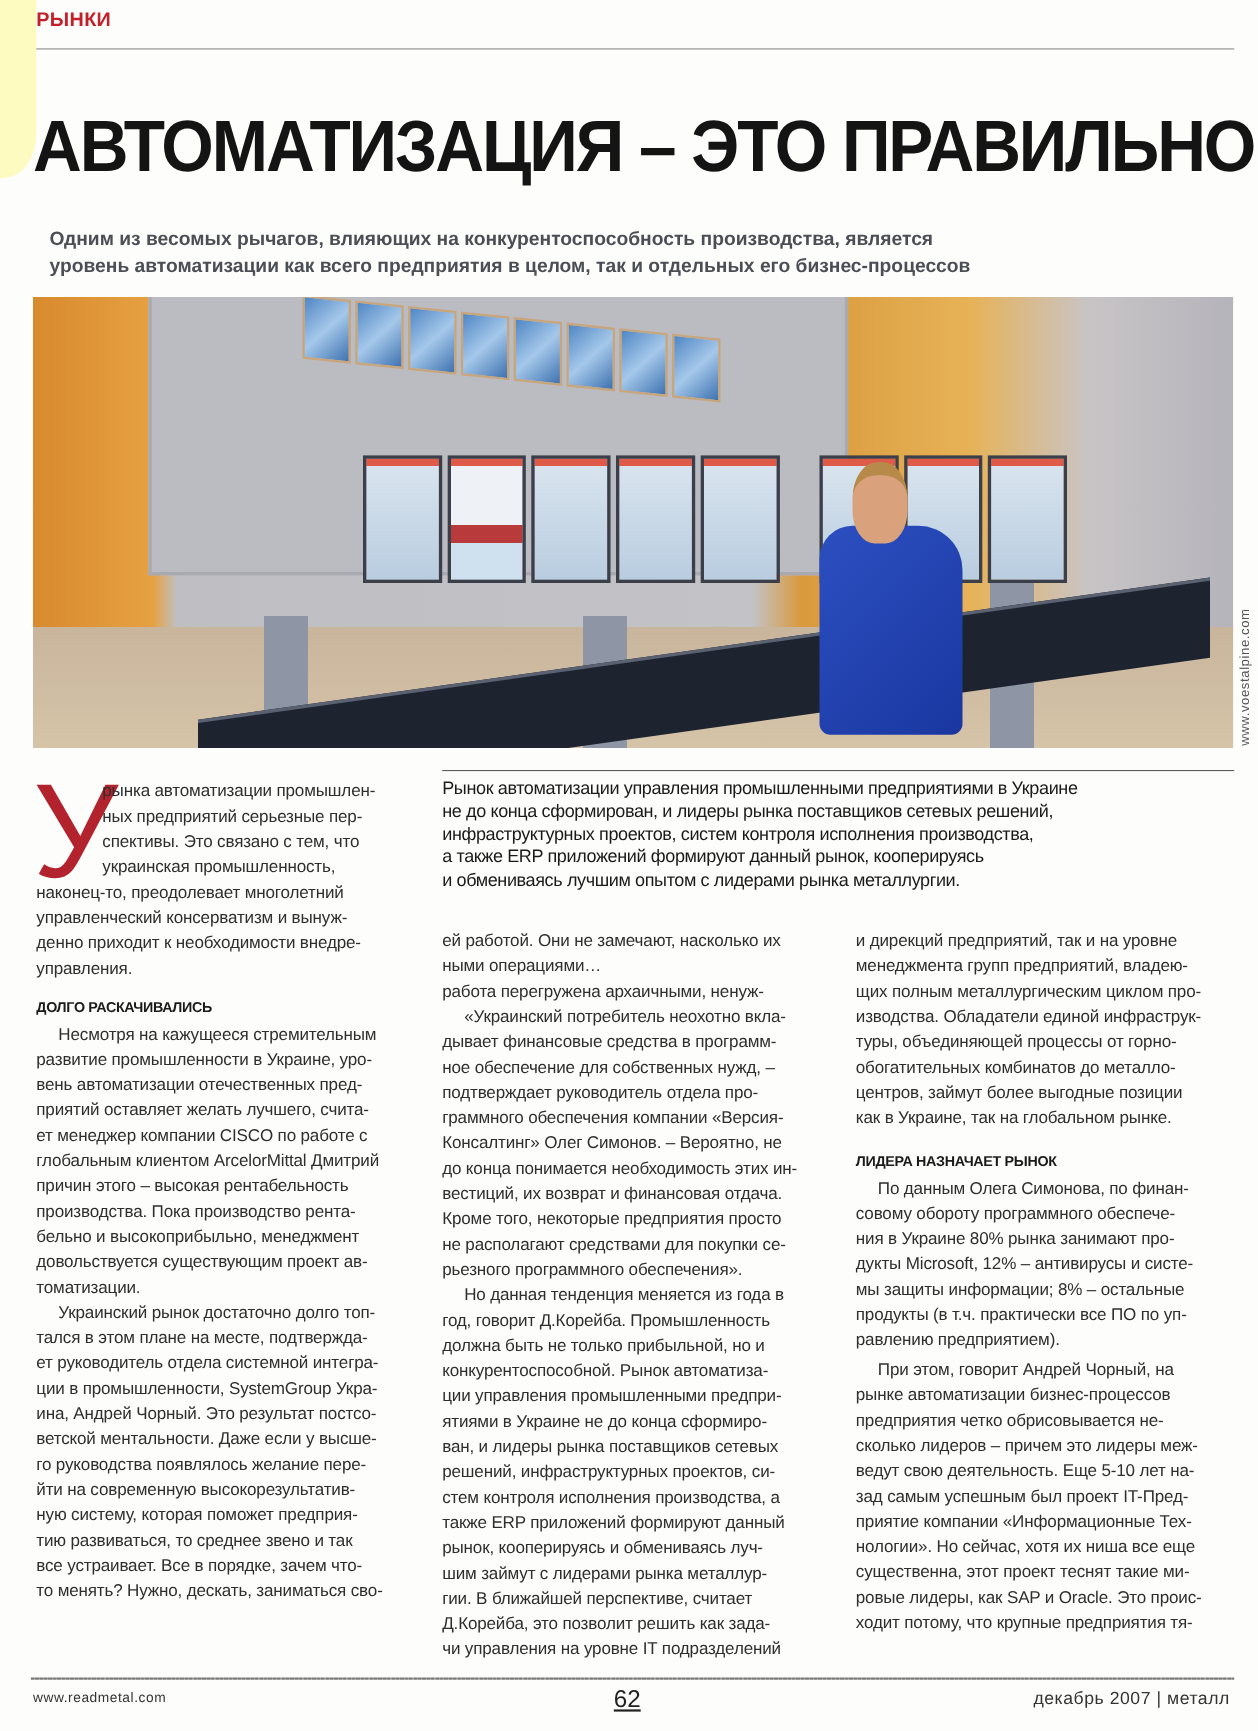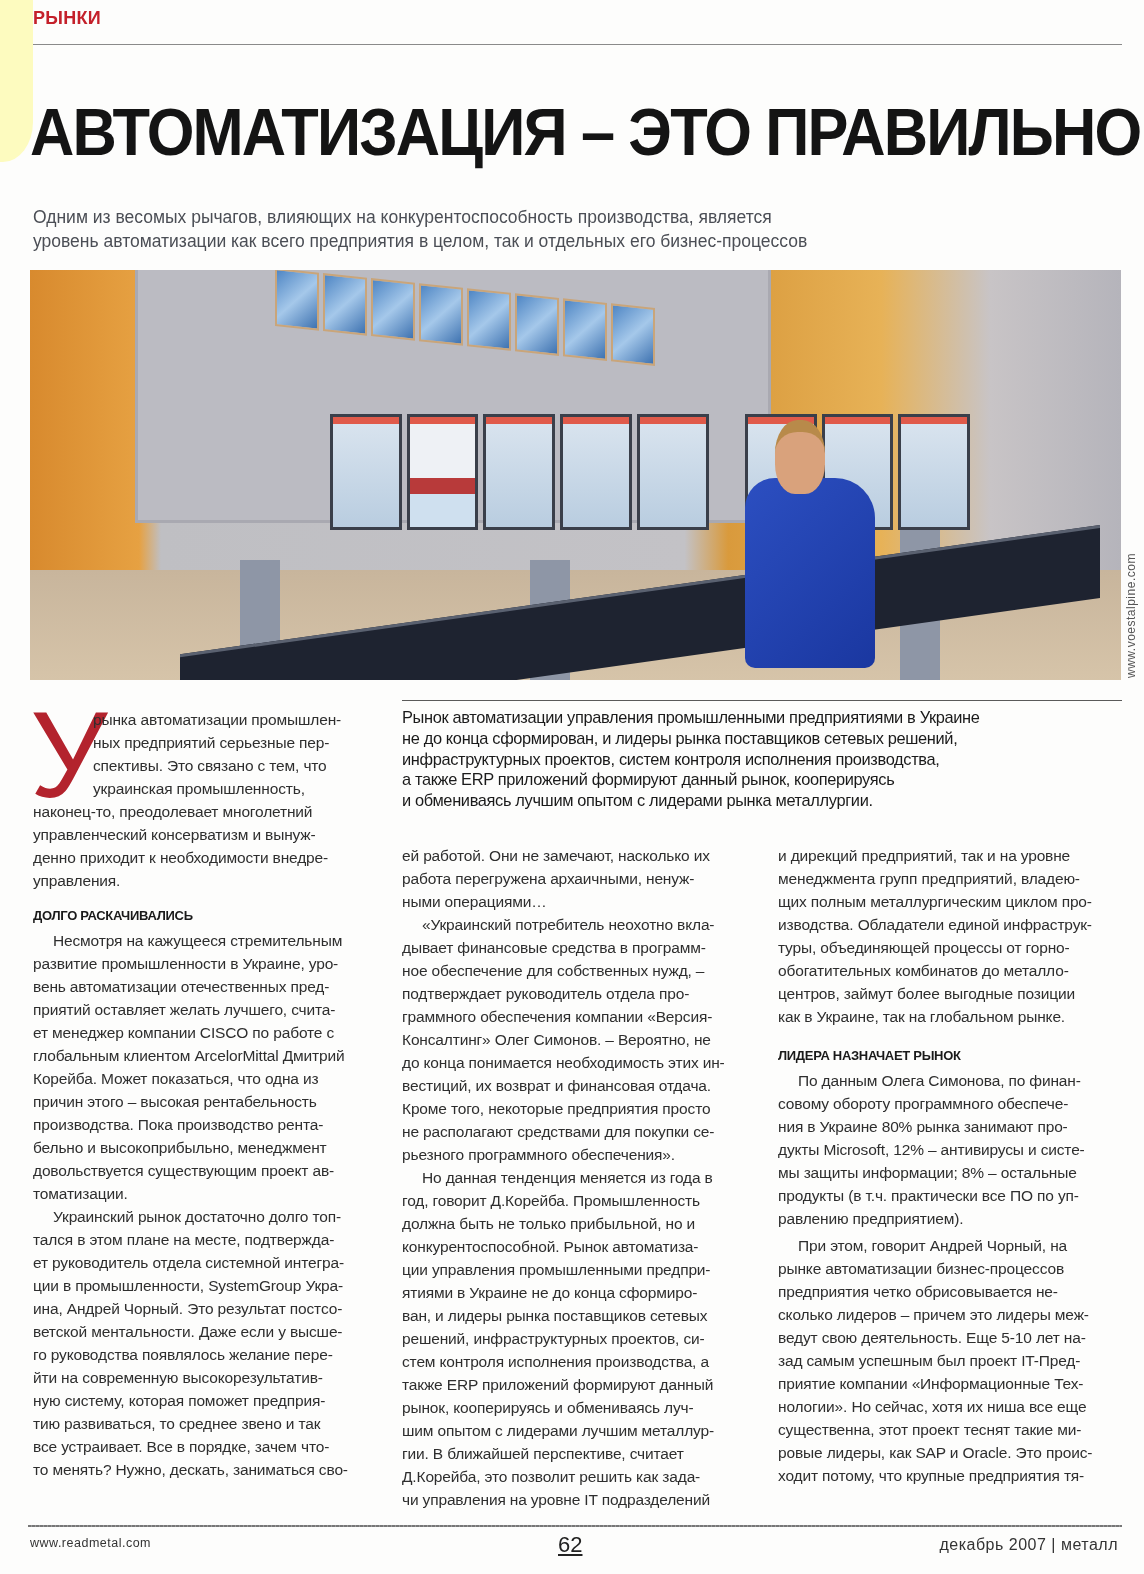--- a/index.html
+++ b/index.html
@@ -20,22 +20,22 @@
   }
   .top-rule { position: absolute; left: 33px; right: 22px; top: 44px; height: 1px; background: #8a8a8a; }
   .headline {
     position: absolute; left: 30px; top: 94px; margin: 0;
     font-family: "Liberation Sans", sans-serif; font-weight: bold;
     font-size: 66px; line-height: 76px; color: #141414;
     letter-spacing: -2px; transform: scaleX(0.93); transform-origin: left;
     white-space: nowrap;
   }
   .lead {
-    position: absolute; left: 33px; top: 205px; width: 1000px; margin: 0;
-    font-weight: normal; font-size: 17.5px; line-height: 24px; color: #4b4e55;
+    position: absolute; left: 45px; top: 205px; width: 1000px; margin: 0;
+    font-weight: bold; font-size: 17.5px; line-height: 24px; color: #4b4e55;
   }
   .lead span { display: block; white-space: nowrap; }
   .photo {
     position: absolute; left: 30px; top: 270px; width: 1091px; height: 410px;
     background: linear-gradient(90deg, #d88a2e 0%, #e6a142 10%, #bfbfc3 12%, #c3c2c6 60%, #d99a3c 64%, #e7b257 78%, #c8c4c6 88%, #b5b4bb 100%);
     overflow: hidden;
   }
   .photo .wall { position: absolute; left: 105px; top: 0; width: 630px; height: 250px; background: #bbbbc2; border: 3px solid #a9a9b1; border-top: none; }
   .photo .floor { position: absolute; left: 0; right: 0; bottom: 0; height: 110px; background: linear-gradient(180deg, #c8b59c, #d6c4a9); }
   .photo .strip { position: absolute; left: 245px; top: 18px; width: 380px; height: 58px; display: flex; gap: 4px; transform: skewY(6deg); }
@@ -147,21 +147,20 @@
   <span class="ln">управленческий консерватизм и вынуж-</span>
   <span class="ln">денно приходит к необходимости внедре-</span>
   <span class="ln">управления.</span>
   <span class="ln h">ДОЛГО РАСКАЧИВАЛИСЬ</span>
   <span class="ln ind">Несмотря на кажущееся стремительным</span>
   <span class="ln">развитие промышленности в Украине, уро-</span>
   <span class="ln">вень автоматизации отечественных пред-</span>
   <span class="ln">приятий оставляет желать лучшего, счита-</span>
   <span class="ln">ет менеджер компании CISCO по работе с</span>
   <span class="ln">глобальным клиентом ArcelorMittal Дмитрий</span>
-  <span class="ln">Корейба. Может показаться, что одна из</span>
   <span class="ln">причин этого – высокая рентабельность</span>
   <span class="ln">производства. Пока производство рента-</span>
   <span class="ln">бельно и высокоприбыльно, менеджмент</span>
   <span class="ln">довольствуется существующим проект ав-</span>
   <span class="ln">томатизации.</span>
   <span class="ln ind">Украинский рынок достаточно долго топ-</span>
   <span class="ln">тался в этом плане на месте, подтвержда-</span>
   <span class="ln">ет руководитель отдела системной интегра-</span>
   <span class="ln">ции в промышленности, SystemGroup Укра-</span>
   <span class="ln">ина, Андрей Чорный. Это результат постсо-</span>
@@ -169,22 +168,22 @@
   <span class="ln">го руководства появлялось желание пере-</span>
   <span class="ln">йти на современную высокорезультатив-</span>
   <span class="ln">ную систему, которая поможет предприя-</span>
   <span class="ln">тию развиваться, то среднее звено и так</span>
   <span class="ln">все устраивает. Все в порядке, зачем что-</span>
   <span class="ln">то менять? Нужно, дескать, заниматься сво-</span>
 </div>
 
 <div class="col col2">
   <span class="ln">ей работой. Они не замечают, насколько их</span>
+  <span class="ln">ными операциями…</span>
   <span class="ln">работа перегружена архаичными, ненуж-</span>
-  <span class="ln">ными операциями…</span>
   <span class="ln ind">«Украинский потребитель неохотно вкла-</span>
   <span class="ln">дывает финансовые средства в программ-</span>
   <span class="ln">ное обеспечение для собственных нужд, –</span>
   <span class="ln">подтверждает руководитель отдела про-</span>
   <span class="ln">граммного обеспечения компании «Версия-</span>
   <span class="ln">Консалтинг» Олег Симонов. – Вероятно, не</span>
   <span class="ln">до конца понимается необходимость этих ин-</span>
   <span class="ln">вестиций, их возврат и финансовая отдача.</span>
   <span class="ln">Кроме того, некоторые предприятия просто</span>
   <span class="ln">не располагают средствами для покупки се-</span>
@@ -193,21 +192,21 @@
   <span class="ln">год, говорит Д.Корейба. Промышленность</span>
   <span class="ln">должна быть не только прибыльной, но и</span>
   <span class="ln">конкурентоспособной. Рынок автоматиза-</span>
   <span class="ln">ции управления промышленными предпри-</span>
   <span class="ln">ятиями в Украине не до конца сформиро-</span>
   <span class="ln">ван, и лидеры рынка поставщиков сетевых</span>
   <span class="ln">решений, инфраструктурных проектов, си-</span>
   <span class="ln">стем контроля исполнения производства, а</span>
   <span class="ln">также ERP приложений формируют данный</span>
   <span class="ln">рынок, кооперируясь и обмениваясь луч-</span>
-  <span class="ln">шим опытом с лидерами лучшим металлур-</span>
+  <span class="ln">шим займут с лидерами рынка металлур-</span>
   <span class="ln">гии. В ближайшей перспективе, считает</span>
   <span class="ln">Д.Корейба, это позволит решить как зада-</span>
   <span class="ln">чи управления на уровне IT подразделений</span>
 </div>
 
 <div class="col col3">
   <span class="ln">и дирекций предприятий, так и на уровне</span>
   <span class="ln">менеджмента групп предприятий, владею-</span>
   <span class="ln">щих полным металлургическим циклом про-</span>
   <span class="ln">изводства. Обладатели единой инфраструк-</span>

